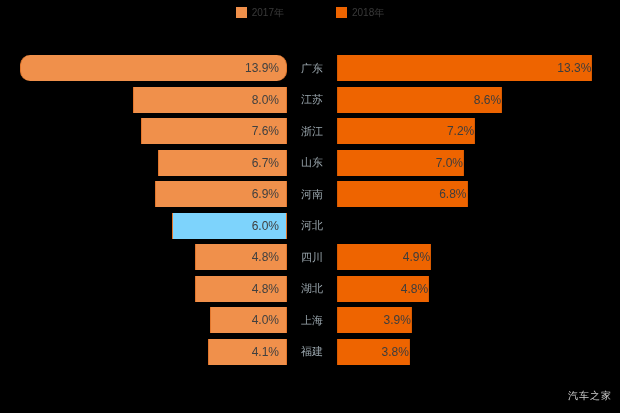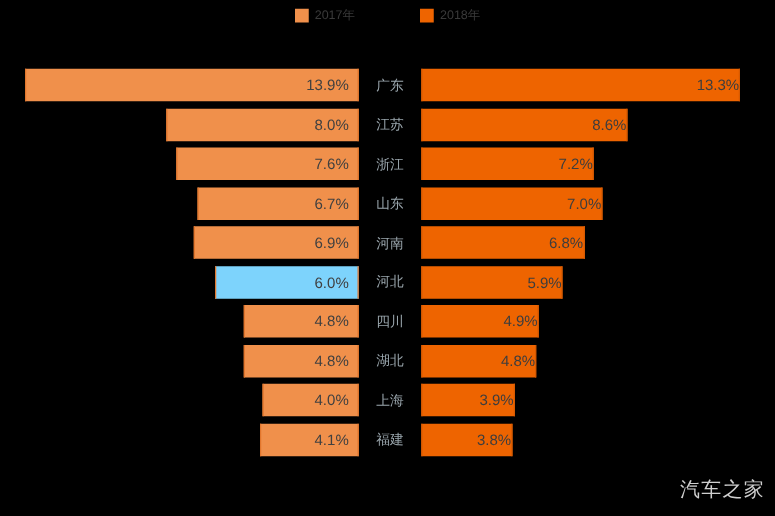--- a/index.html
+++ b/index.html
@@ -126,21 +126,21 @@
     color: #9aa6ad;
     white-space: nowrap;
     letter-spacing: 0px;
   }
 
   
   #watermark {
     position: absolute;
     right: 8px;
     bottom: 10px;
-    font-size: 16px;
+    font-size: 10px;
     color: #cfcfcf;
     letter-spacing: 1px;
     white-space: nowrap;
   }
 </style>
 </head>
 <body>
 
 <div id="chart-root">
 
@@ -150,21 +150,21 @@
       <span class="legend-label">2017年</span>
     </div>
     <div class="legend-item">
       <span class="legend-swatch" style="background: rgb(238, 100, 0);"></span>
       <span class="legend-label">2018年</span>
     </div>
   </div>
 
   <div id="plot">
       <div class="row" style="top: 55px;">
-        <div class="bar bar-left" style="width: 266.88px; left: 20.12px; background: rgb(240, 144, 75);">
+        <div class="bar bar-left" style="width: 266.88px; left: 20.12px; background: rgb(240, 144, 75); border-radius: 10px;">
           <span class="bar-value">13.9%</span>
         </div>
         <div class="cat-label">广东</div>
         <div class="bar bar-right" style="width: 255.36px; left: 337px; background: rgb(238, 100, 0);">
           <span class="bar-value">13.3%</span>
         </div>
       </div>
       <div class="row" style="top: 86.5px;">
         <div class="bar bar-left" style="width: 153.6px; left: 133.4px; background: rgb(240, 144, 75);">
           <span class="bar-value">8.0%</span>
@@ -181,41 +181,38 @@
         <div class="cat-label">浙江</div>
         <div class="bar bar-right" style="width: 138.24px; left: 337px; background: rgb(238, 100, 0);">
           <span class="bar-value">7.2%</span>
         </div>
       </div>
       <div class="row" style="top: 149.5px;">
         <div class="bar bar-left" style="width: 128.64px; left: 158.36px; background: rgb(240, 144, 75);">
           <span class="bar-value">6.7%</span>
         </div>
         <div class="cat-label">山东</div>
-        <div class="bar bar-right" style="width: 145px; left: 337px; background: rgb(238, 100, 0);">
+        <div class="bar bar-right" style="width: 127px; left: 337px; background: rgb(238, 100, 0);">
           <span class="bar-value">7.0%</span>
         </div>
       </div>
       <div class="row" style="top: 181px;">
         <div class="bar bar-left" style="width: 132.48px; left: 154.52px; background: rgb(240, 144, 75);">
           <span class="bar-value">6.9%</span>
         </div>
         <div class="cat-label">河南</div>
         <div class="bar bar-right" style="width: 130.56px; left: 337px; background: rgb(238, 100, 0);">
           <span class="bar-value">6.8%</span>
         </div>
       </div>
       <div class="row" style="top: 212.5px;">
         <div class="bar bar-left" style="width: 115.2px; left: 171.8px; background: #7dd3fc;">
           <span class="bar-value">6.0%</span>
         </div>
         <div class="cat-label">河北</div>
-        <div class="bar bar-right" style="width: 113.28px; left: 337px; background: rgb(238, 100, 0);">
-          <span class="bar-value">5.9%</span>
-        </div>
       </div>
       <div class="row" style="top: 244px;">
         <div class="bar bar-left" style="width: 92.16px; left: 194.84px; background: rgb(240, 144, 75);">
           <span class="bar-value">4.8%</span>
         </div>
         <div class="cat-label">四川</div>
         <div class="bar bar-right" style="width: 94.08px; left: 337px; background: rgb(238, 100, 0);">
           <span class="bar-value">4.9%</span>
         </div>
       </div>

